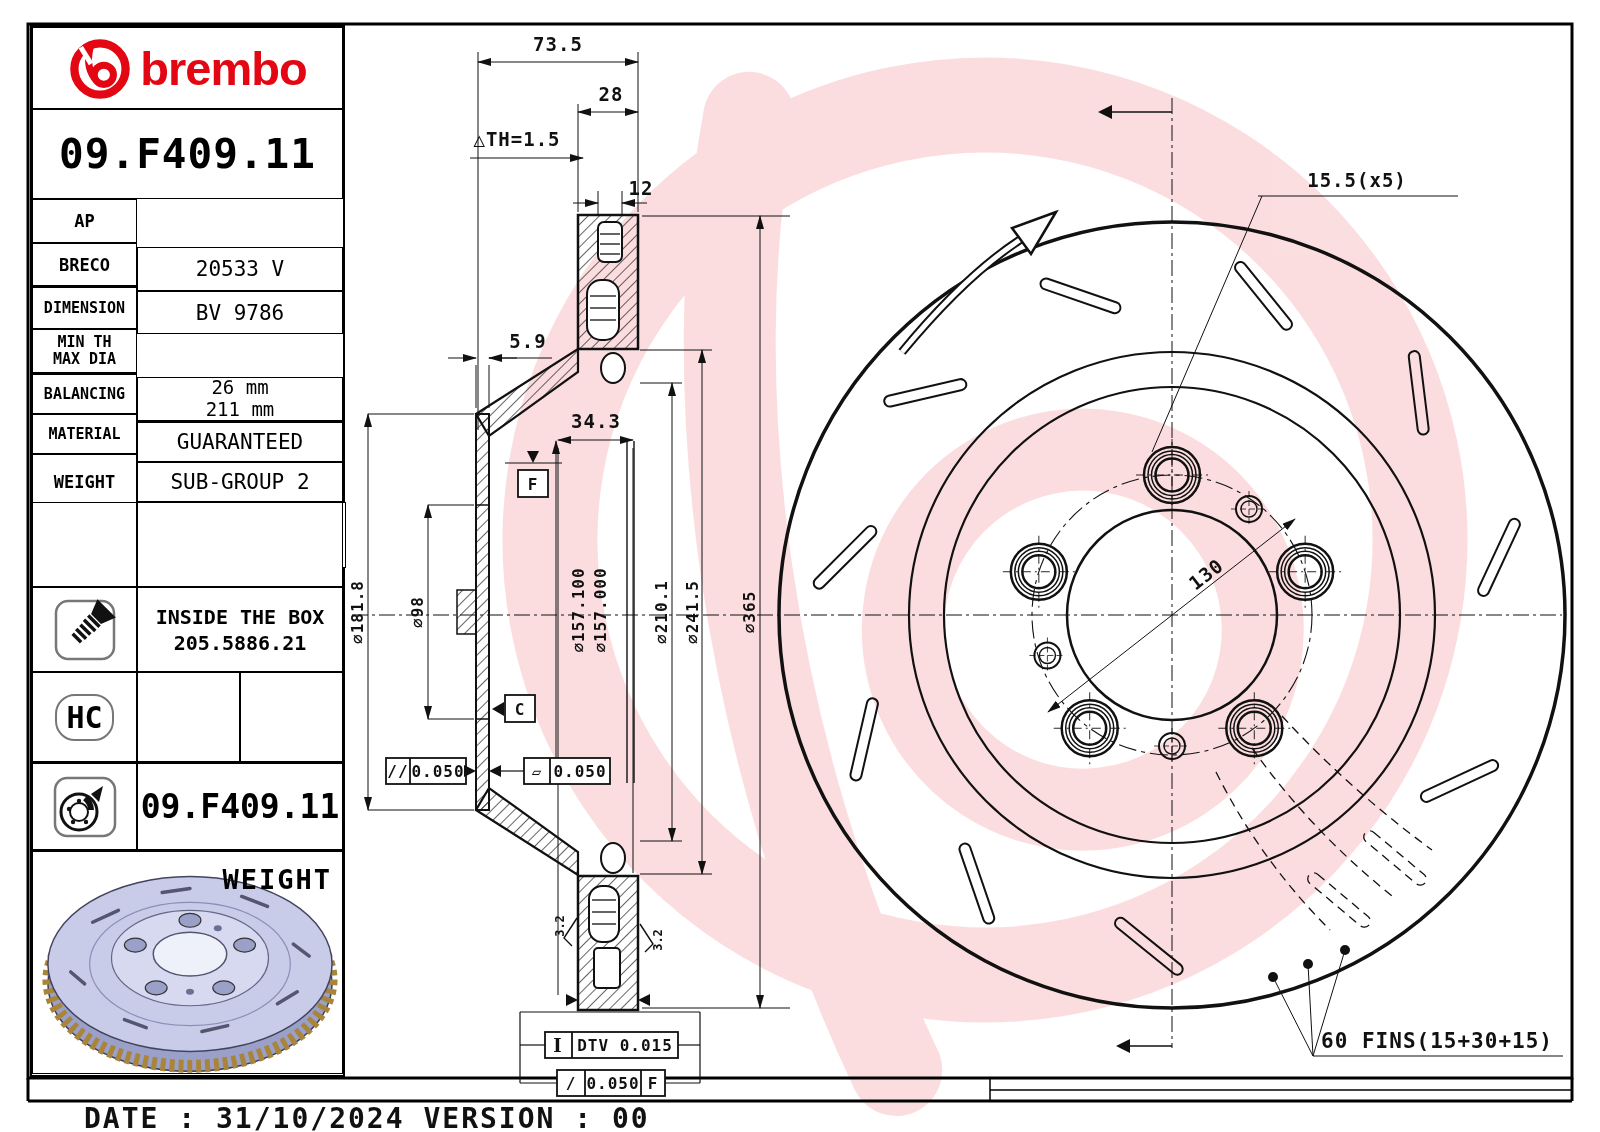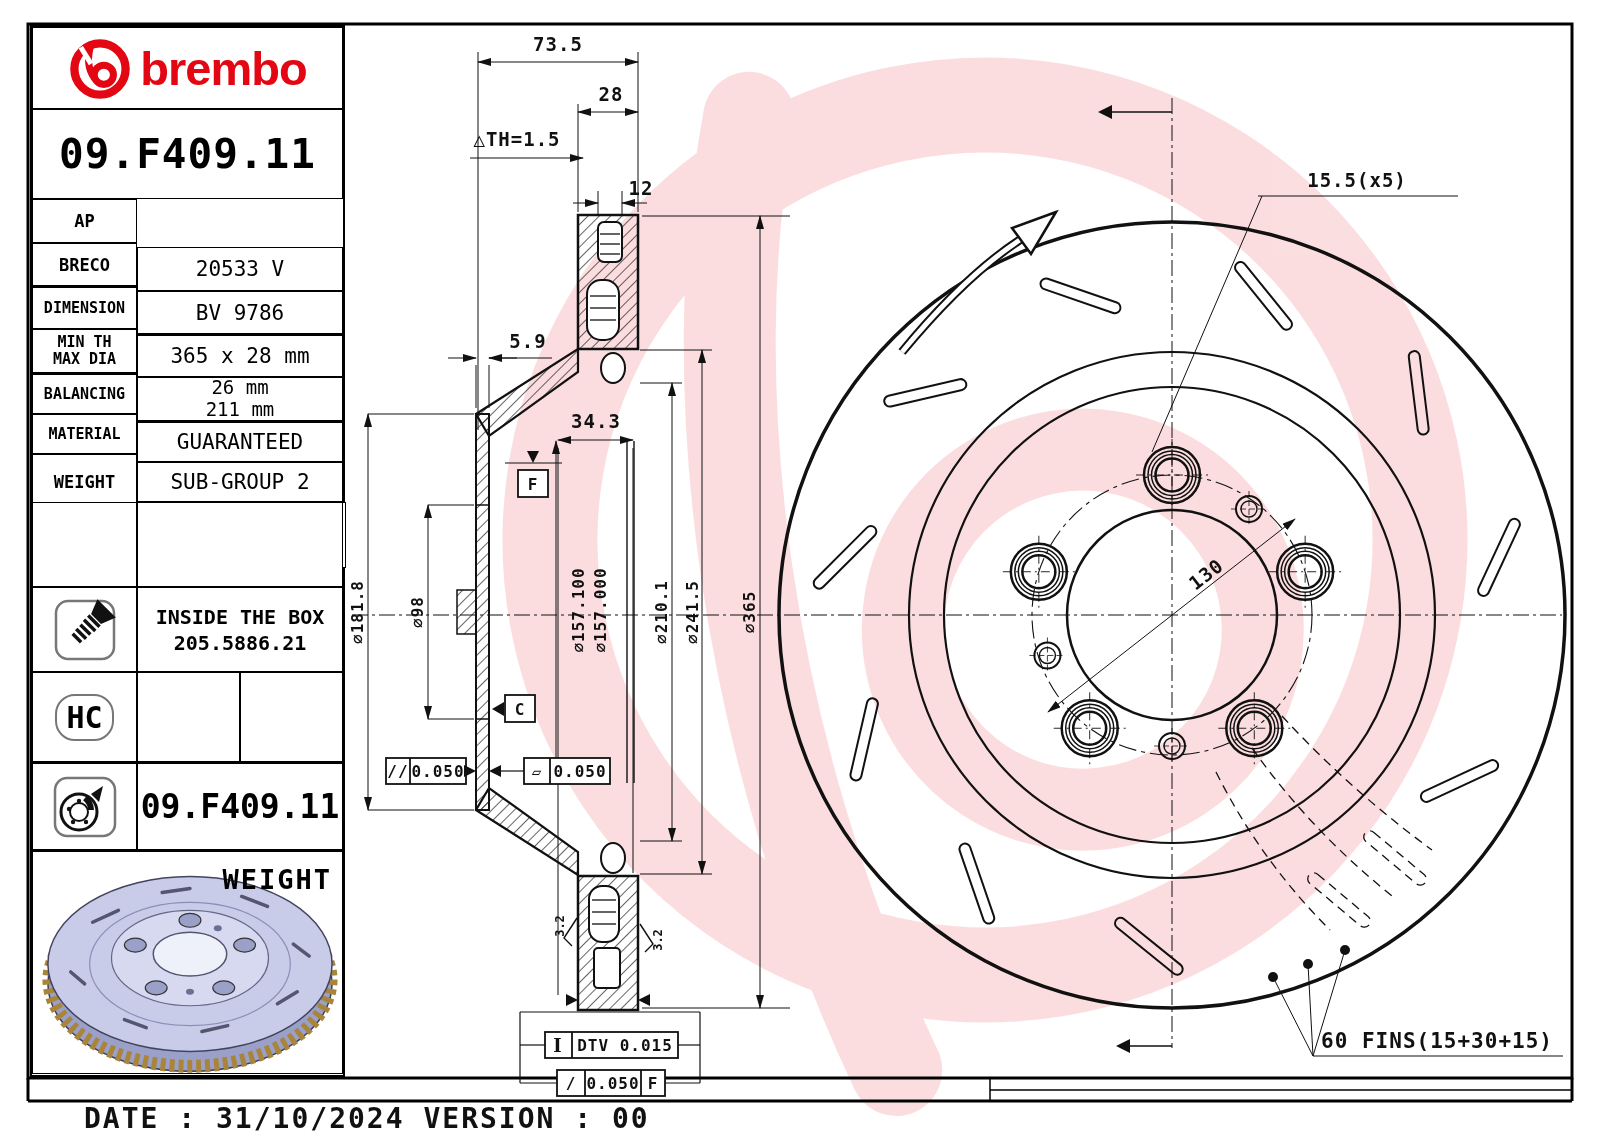--- a/index.html
+++ b/index.html
@@ -347,21 +347,20 @@
 
     <div class="cell" style="left:0;top:82px;width:311px;height:90px">
       <span id="partnum">09.F409.11</span>
     </div>
 
     <div class="cell lab" style="left:0;top:172px;width:105px;height:44px">AP</div>
     <div class="cell val" style="left:105px;top:172px;width:206px;height:44px">20533 V</div>
     <div class="cell lab" style="left:0;top:216px;width:105px;height:43px">BRECO</div>
     <div class="cell val" style="left:105px;top:216px;width:206px;height:43px">BV 9786</div>
     <div class="cell lab" style="left:0;top:259px;width:105px;height:43px;border-top-width:2.5px;font-size:15px">DIMENSION</div>
-    <div class="cell val" style="left:105px;top:259px;width:206px;height:43px;border-top-width:2.5px">365 x 28 mm</div>
     <div class="cell lab two" style="left:0;top:302px;width:105px;height:44px;font-size:15px">
       <span>MIN TH</span>
       <span>MAX DIA</span>
     </div>
     <div class="cell val two" style="left:105px;top:302px;width:206px;height:44px;font-size:19px">
       <span>26 mm</span>
       <span>211 mm</span>
     </div>
     <div class="cell lab" style="left:0;top:346px;width:105px;height:41px;border-top-width:2.5px;font-size:15px">BALANCING</div>
     <div class="cell val" style="left:105px;top:346px;width:206px;height:41px;border-top-width:2.5px">GUARANTEED</div>

